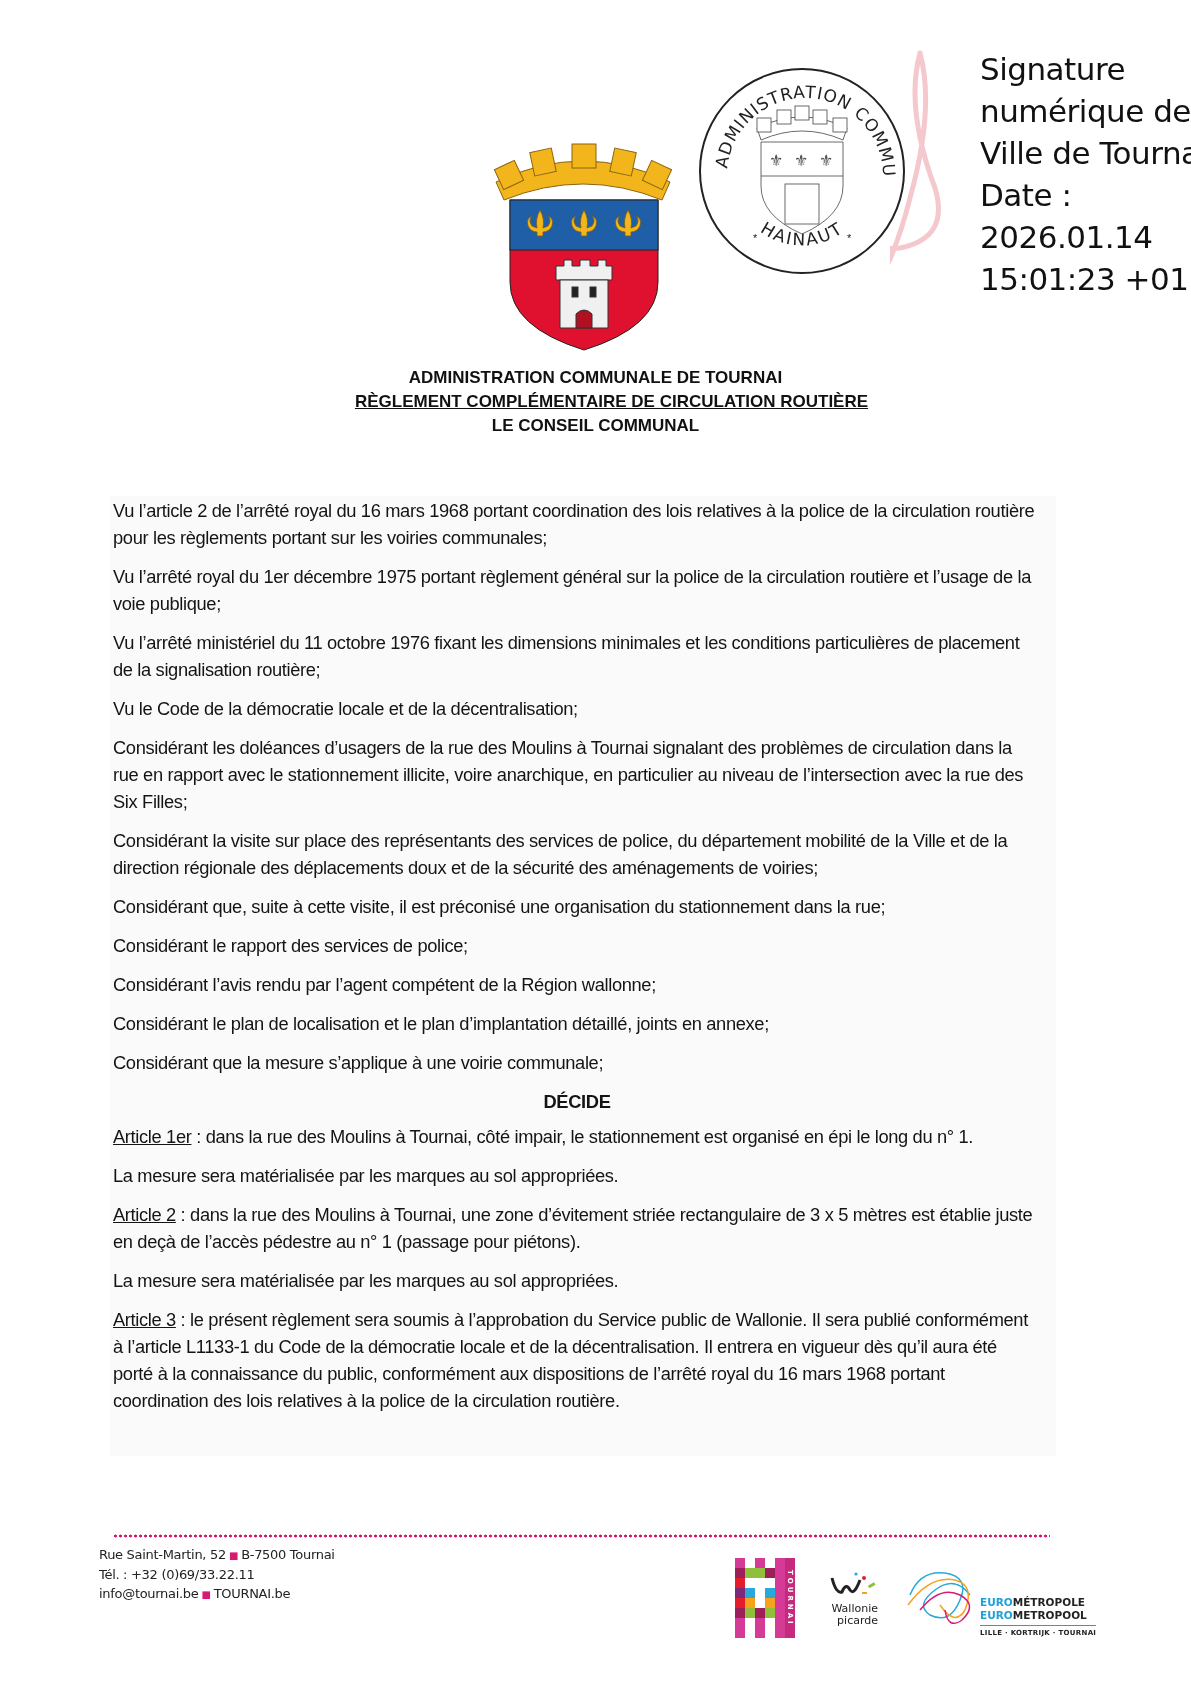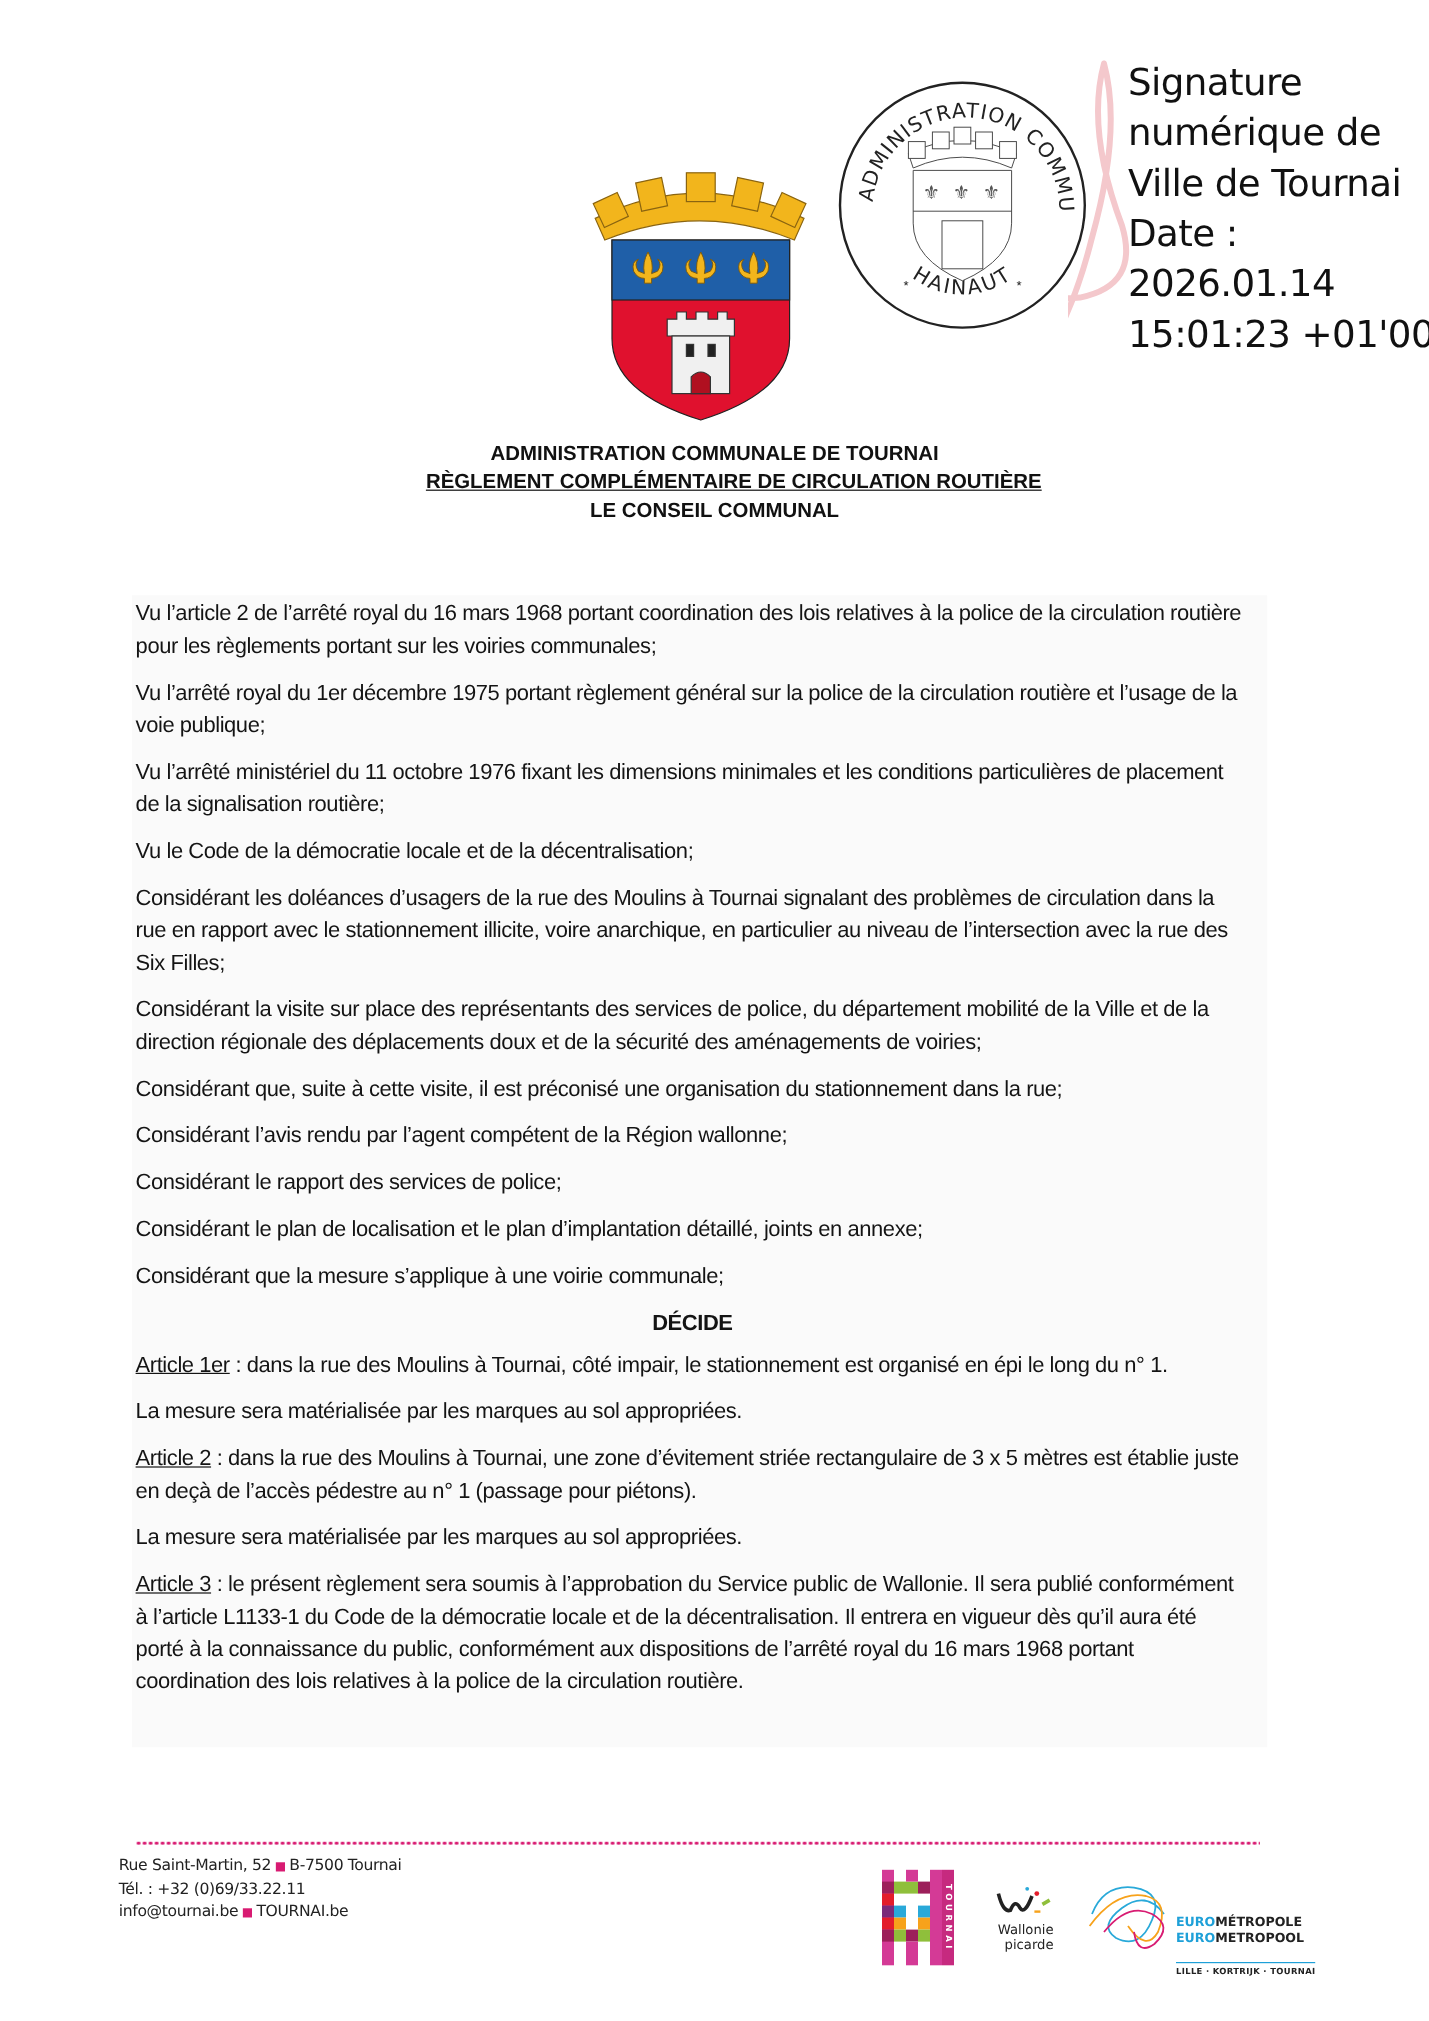--- a/index.html
+++ b/index.html
@@ -6,21 +6,21 @@
   body { width:1191px; height:1684px; position:relative; overflow:hidden;
          font-family:"Liberation Sans", "DejaVu Sans", sans-serif; color:#111; }
 
   
   .crest { position:absolute; left:488px; top:142px; width:190px; height:210px; }
   .seal  { position:absolute; left:697px; top:66px; width:210px; height:210px; }
   .sig-swoosh { position:absolute; left:890px; top:48px; width:60px; height:260px; }
   .signature { position:absolute; left:940px; top:48px; width:250px;
                font-size:31px; line-height:42px; color:#111;
                font-family:"DejaVu Sans", "Liberation Sans", sans-serif; letter-spacing:-0.5px; }
-  .signature div { white-space:nowrap; }
+  .signature div { white-space:nowrap;margin-left:40px; }
 
   .titles { position:absolute; left:0; width:1191px; top:366px; text-align:center; font-weight:bold; font-size:17px; }
   .titles .t1 { line-height:24px; }
   .titles .t2 { line-height:24px; text-decoration:underline;margin-left:32px; }
   .titles .t3 { line-height:24px; }
 
   
   .body-box { position:absolute; left:110px; top:496px; width:946px; height:960px; background:#fafafa; }
   .body { position:absolute; left:113px; top:497px; width:945px;
           font-family:"Liberation Sans Narrow", "Liberation Sans", sans-serif;
@@ -36,21 +36,21 @@
   .footer-text { position:absolute; left:99px; top:1545px; font-size:13px; line-height:19px; color:#222;
                  font-family:"DejaVu Sans", sans-serif; letter-spacing:-0.3px; }
   .footer-text .sep { color:#d81b72; font-size:10px; padding:0 3px; }
 
   .logo-tournai { position:absolute; left:735px; top:1558px; width:60px; height:80px; }
   .logo-wallonie { position:absolute; left:818px; top:1570px; width:60px; height:70px; text-align:right;
                    font-family:"DejaVu Sans", sans-serif; font-size:11px; line-height:12px; color:#222; }
   .logo-euro { position:absolute; left:900px; top:1565px; width:190px; height:70px; }
   .euro-text { position:absolute; left:980px; top:1596px; font-family:"DejaVu Sans", sans-serif; font-weight:bold; font-size:10.5px; line-height:13px; color:#222; }
   .euro-text .blue { color:#1ea0d8; }
-  .euro-text .sub { font-size:7px; border-top:1px solid #1ea0d8; margin-top:13px; padding-top:1px; letter-spacing:0.3px; }
+  .euro-text .sub { font-size:7px; border-top:1px solid #1ea0d8; margin-top:3px; padding-top:1px; letter-spacing:0.3px; }
 </style>
 </head>
 <body>
 
 <svg class="crest" viewBox="0 0 190 210">
 
   <g fill="#f2b51c" stroke="#8a6410" stroke-width="1">
     <path d="M8 40 Q95 -2 182 40 L174 58 Q95 26 16 58 Z"></path>
     <rect x="10" y="22" width="22" height="22" transform="rotate(-25 21 33)"></rect>
     <rect x="44" y="8" width="22" height="24" transform="rotate(-12 55 20)"></rect>
@@ -136,22 +136,22 @@
 
 <div class="body-box"></div>
 <div class="body">
   <p>Vu l’article 2 de l’arrêté royal du 16 mars 1968 portant coordination des lois relatives à la police de la circulation routière pour les règlements portant sur les voiries communales;</p>
   <p>Vu l’arrêté royal du 1er décembre 1975 portant règlement général sur la police de la circulation routière et l’usage de la voie publique;</p>
   <p>Vu l’arrêté ministériel du 11 octobre 1976 fixant les dimensions minimales et les conditions particulières de placement de la signalisation routière;</p>
   <p>Vu le Code de la démocratie locale et de la décentralisation;</p>
   <p>Considérant les doléances d’usagers de la rue des Moulins à Tournai signalant des problèmes de circulation dans la rue en rapport avec le stationnement illicite, voire anarchique, en particulier au niveau de l’intersection avec la rue des Six Filles;</p>
   <p>Considérant la visite sur place des représentants des services de police, du département mobilité de la Ville et de la direction régionale des déplacements doux et de la sécurité des aménagements de voiries;</p>
   <p>Considérant que, suite à cette visite, il est préconisé une organisation du stationnement dans la rue;</p>
+  <p>Considérant le rapport des services de police;</p>
   <p>Considérant l’avis rendu par l’agent compétent de la Région wallonne;</p>
-  <p>Considérant le rapport des services de police;</p>
   <p>Considérant le plan de localisation et le plan d’implantation détaillé, joints en annexe;</p>
   <p>Considérant que la mesure s’applique à une voirie communale;</p>
   <p class="center">DÉCIDE</p>
   <p><u>Article 1er</u><span> : dans la rue des Moulins à Tournai, côté impair, le stationnement est organisé en épi le long du n° 1.</span></p>
   <p>La mesure sera matérialisée par les marques au sol appropriées.</p>
   <p><u>Article 2</u><span> : dans la rue des Moulins à Tournai, une zone d’évitement striée rectangulaire de 3 x 5 mètres est établie juste en deçà de l’accès pédestre au n° 1 (passage pour piétons).</span></p>
   <p>La mesure sera matérialisée par les marques au sol appropriées.</p>
   <p><u>Article 3</u><span> : le présent règlement sera soumis à l’approbation du Service public de Wallonie. Il sera publié conformément à l’article L1133-1 du Code de la démocratie locale et de la décentralisation. Il entrera en vigueur dès qu’il aura été porté à la connaissance du public, conformément aux dispositions de l’arrêté royal du 16 mars 1968 portant coordination des lois relatives à la police de la circulation routière.</span></p>
 </div>
 

